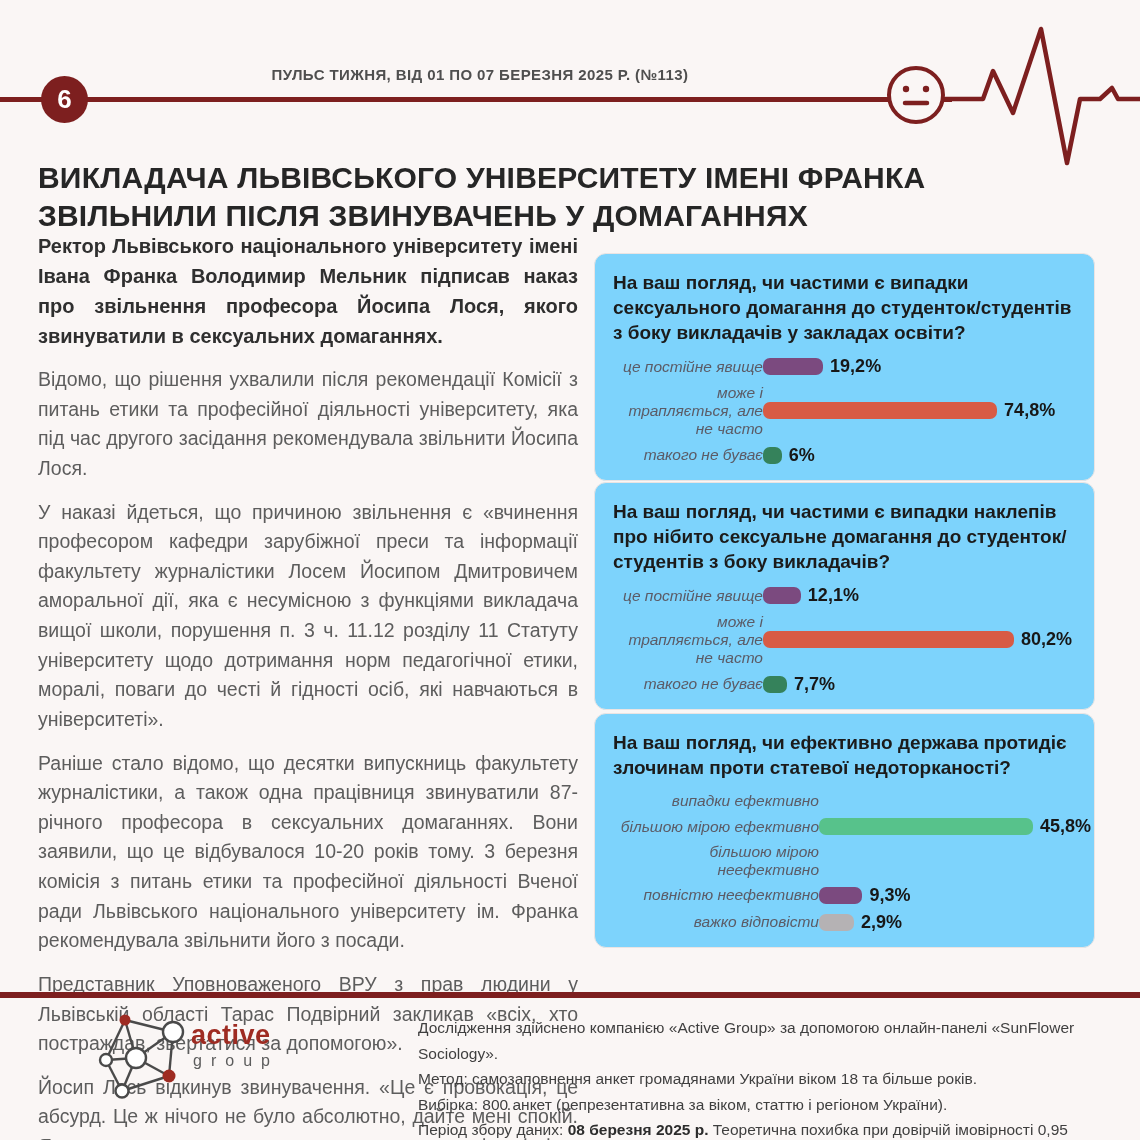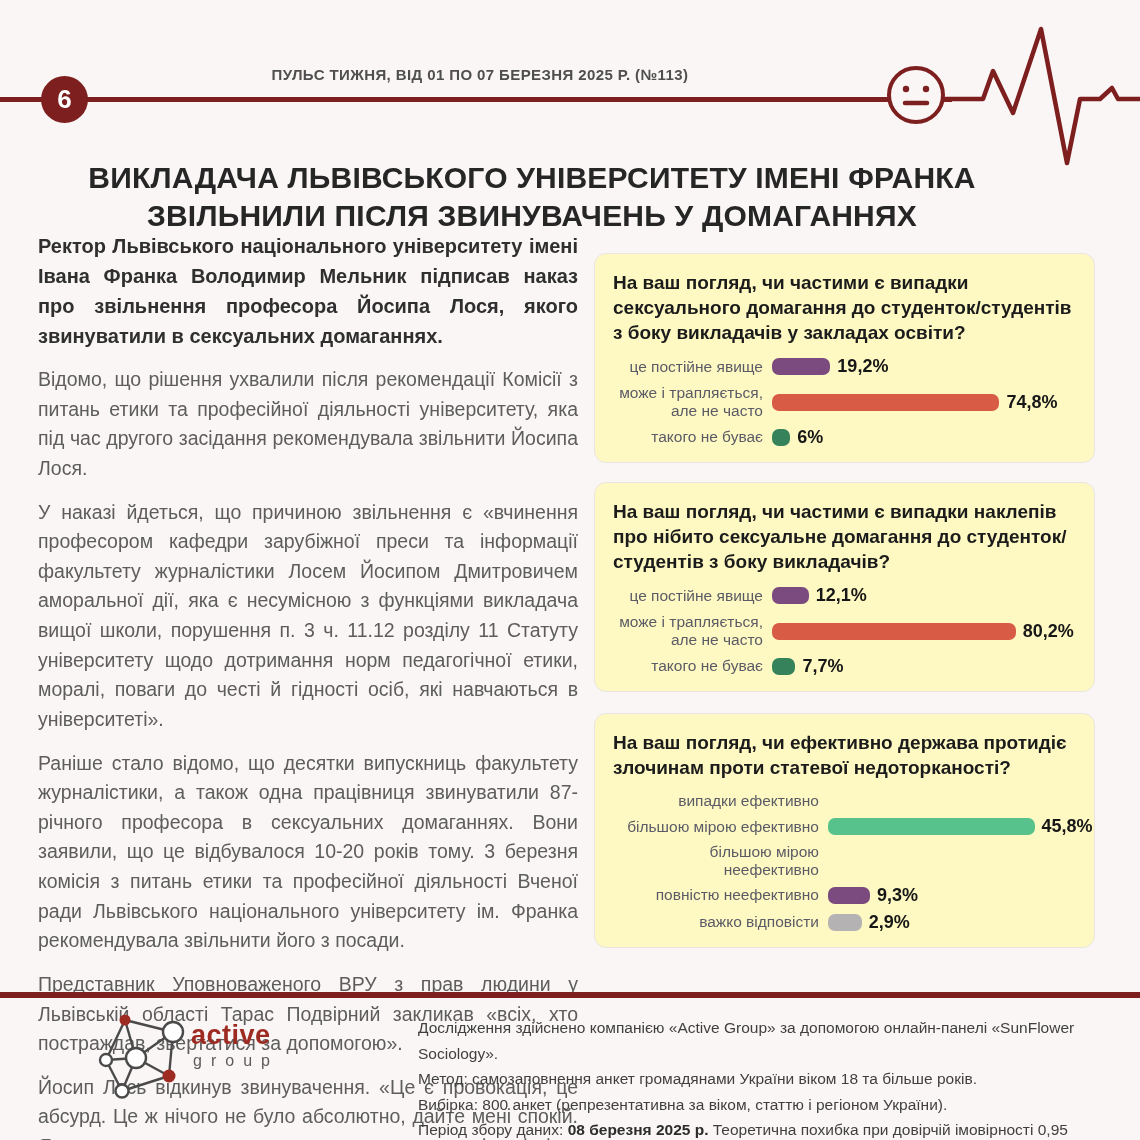--- a/index.html
+++ b/index.html
@@ -17,43 +17,43 @@
     display:flex; align-items:center; justify-content:center; z-index:3;
   }
   .header-title {
     position:absolute; top:66px; left:0; width:960px; text-align:center;
     font-size:15px; font-weight:bold; color:#4f4f4f; letter-spacing:.4px; z-index:2;
   }
   .smiley { position:absolute; left:885px; top:63px; z-index:3; }
   .ekg { position:absolute; left:945px; top:20px; z-index:2; }
   
   .headline {
-    position:absolute; left:21px; top:139px; width:1022px;
-    font-size:30px; line-height:1.28; font-weight:800; color:#262626; letter-spacing:.2px;text-align:center;
+    position:absolute; left:38px; top:139px; width:1022px;
+    font-size:30px; line-height:1.28; font-weight:800; color:#262626; letter-spacing:.2px;
   }
   
   .article { position:absolute; left:38px; top:231px; width:540px; }
   .lead  { margin:0 0 14px; font-size:20px; line-height:1.5; font-weight:600; color:#2f2f2f; text-align:justify; }
   .para  { margin:0 0 14px; font-size:19.5px; line-height:1.52; color:#5d5d5d; text-align:justify; }
   
   .card {
     position:absolute; left:594px; width:501px; box-sizing:border-box;
-    background:#fef9c3; border:1px solid #eae4e3; border-radius:12px;
+    background:#7dd3fc; border:1px solid #eae4e3; border-radius:12px;
     padding:16px 18px 14px 18px;
   }
   .card-0 { top:253px; min-height:185px; }
   .card-1 { top:482px; min-height:185px; }
   .card-2 { top:713px; min-height:194px; }
   .card h3 { margin:0 0 11px; font-size:19px; line-height:1.32; font-weight:700; color:#1b1b1b; }
   .rows { display:flex; flex-direction:column; gap:7px; }
   .card--wide .rows { gap:6px; }
   .crow { display:flex; align-items:center; min-height:19px; }
   .clabel {
-    width:150px; flex-shrink:0; text-align:right; padding-right:9px;
-    font-size:15.5px; line-height:1.15; color:#5b5b66;
+    width:150px; flex-shrink:0; text-align:right; 
+    font-size:15.5px; line-height:1.15; color:#5b5b66;font-style:italic;
   }
   .card--wide .clabel { width:206px; }
   .ctrack { flex:1; display:flex; align-items:center; min-width:0; }
   .cbar { height:17px; border-radius:7px; flex-shrink:0; }
   .cval { margin-left:7px; font-size:18px; font-weight:bold; color:#171717; white-space:nowrap; }
   
   .footer-rule { position:absolute; left:0; top:992px; width:1140px; height:6px; background:#7d1f1f; }
   .logo-net { position:absolute; left:98px; top:1008px; }
   .logo-word {
     position:absolute; left:191px; top:1022px; width:120px;

